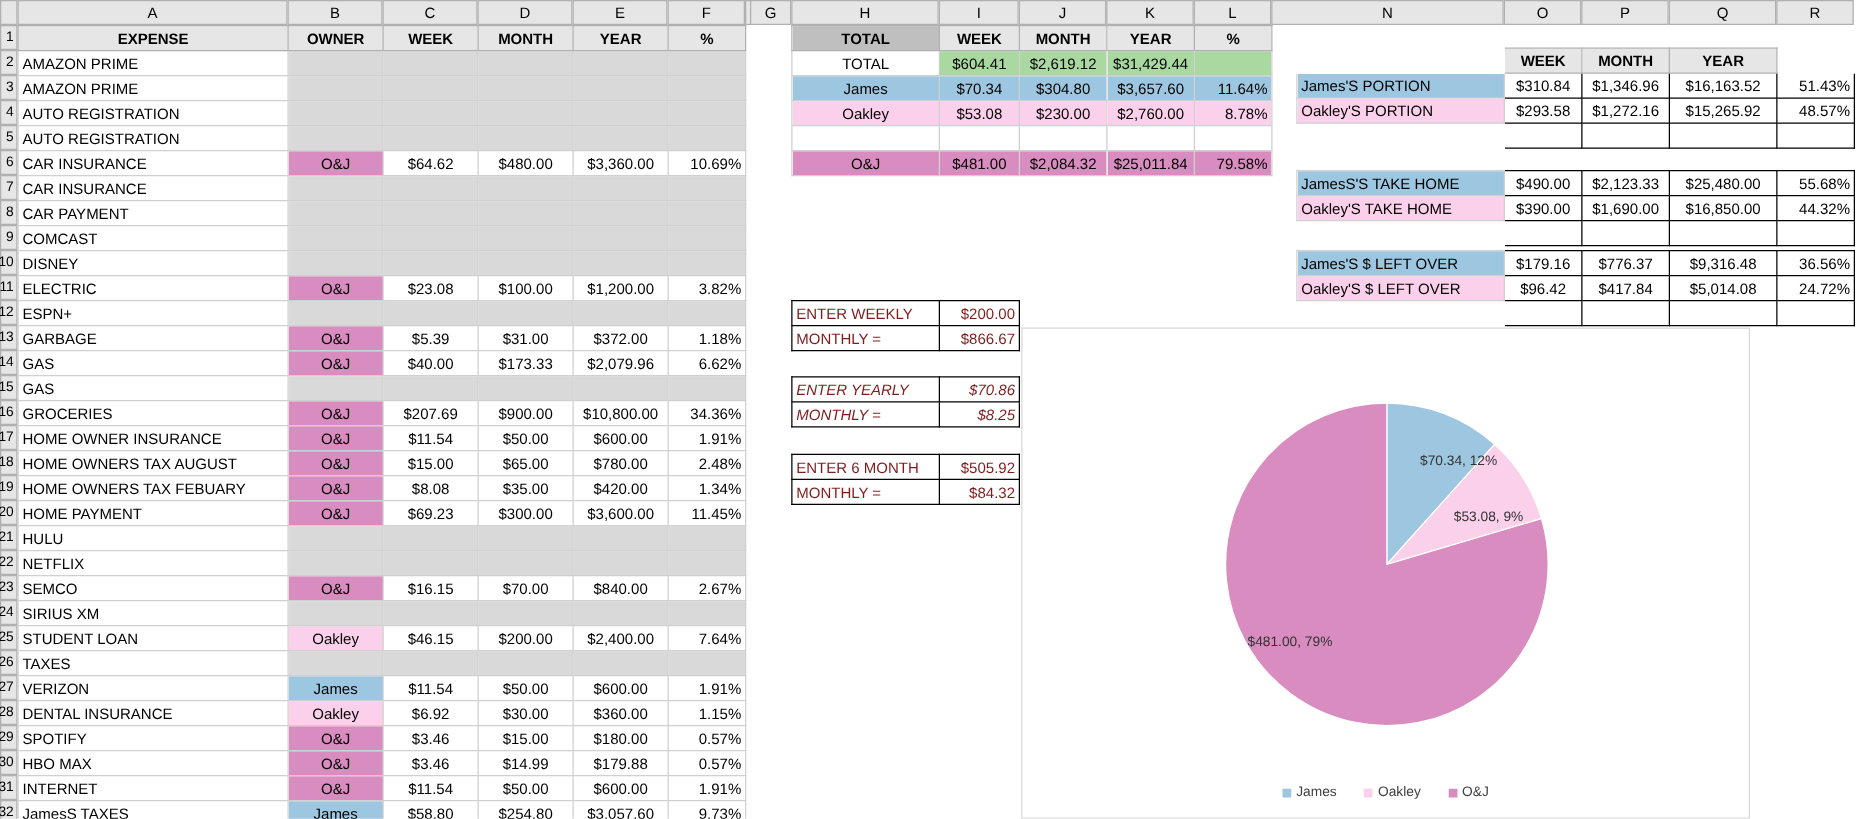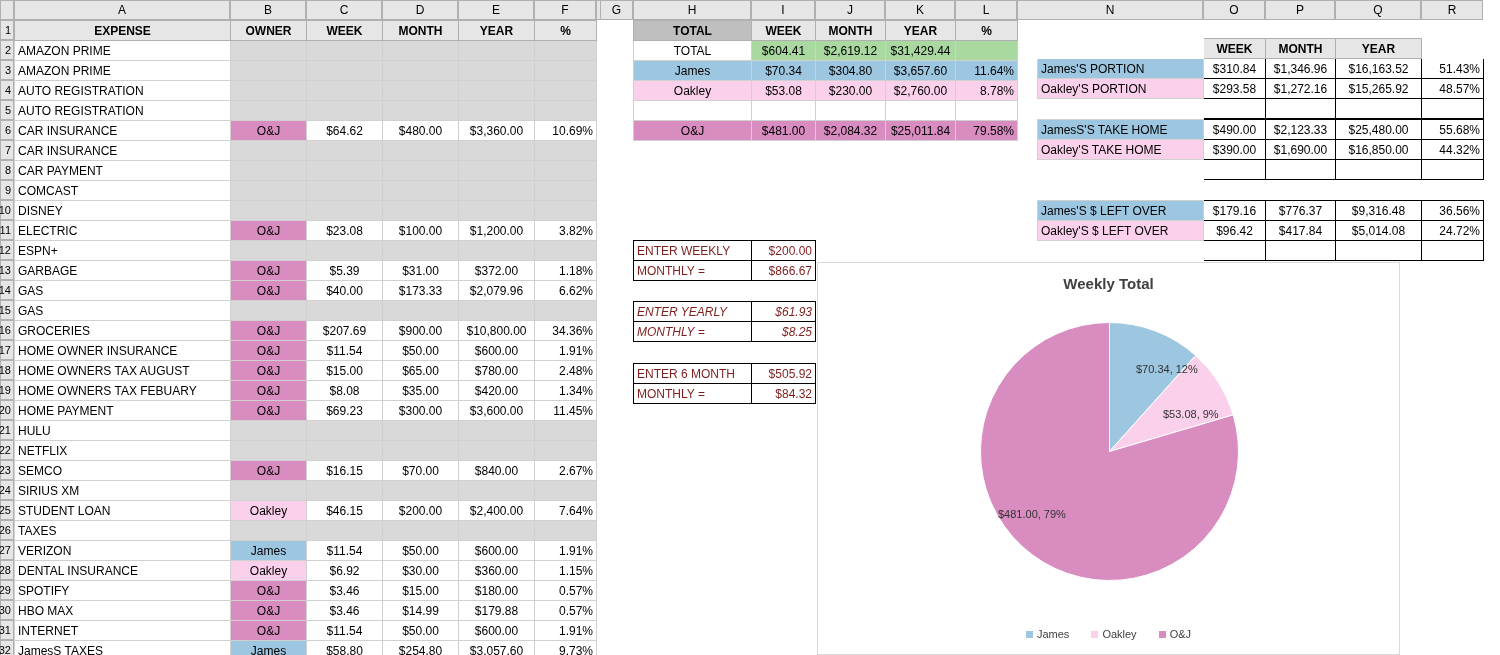--- a/index.html
+++ b/index.html
@@ -519,21 +519,21 @@
   </table>
 
   <table class="mini" id="conv-1" style="left:633px; top:301px;font-style:italic;">
     <colgroup>
         <col style="width:118px">
         <col style="width:64px">
       </colgroup>
     <tbody>
       <tr>
         <td class="left">ENTER YEARLY</td>
-        <td class="right">$61.93</td>
+        <td class="right">$70.86</td>
       </tr>
       <tr>
         <td class="left">MONTHLY =</td>
         <td class="right">$8.25</td>
       </tr>
     </tbody>
   </table>
 
   <table class="mini" id="conv-2" style="left:633px; top:363px;">
     <colgroup>
@@ -592,21 +592,21 @@
           </tr>
           <tr>
             <td style="border: 1px solid transparent; background: transparent;"></td>
             <td style="border: 1px solid rgb(0, 0, 0);"></td>
             <td style="border: 1px solid rgb(0, 0, 0);"></td>
             <td style="border: 1px solid rgb(0, 0, 0);"></td>
             <td style="border: 1px solid rgb(0, 0, 0);"></td>
           </tr>
         </tbody>
       </table>
-      <table class="grid" style="position: absolute; left: 1037px; top: 119px;">
+      <table class="grid" style="position: absolute; left: 1037px; top: 136px;">
         <colgroup>
           <col style="width: 166px;">
           <col style="width: 62px;">
           <col style="width: 70px;">
           <col style="width: 86px;">
           <col style="width: 62px;">
         </colgroup>
         <tbody>
           <tr>
             <td class="left f-blue">JamesS'S TAKE HOME</td>
@@ -659,21 +659,20 @@
             <td style="border: 1px solid rgb(0, 0, 0);"></td>
             <td style="border: 1px solid rgb(0, 0, 0);"></td>
             <td style="border: 1px solid rgb(0, 0, 0);"></td>
             <td style="border: 1px solid rgb(0, 0, 0);"></td>
           </tr>
         </tbody>
       </table>
     </div>
 
   <div id="chart-panel">
-    <div id="chart-title">Weekly Total</div>
     <div id="pie-wrap" style="position:absolute; left:161px; top:58px; width:261px; height:261px;">
       <svg width="261" height="261" viewBox="0 0 261 261">
         <g id="pie-slices">
             <path d="M 130.5 130.5 L 130.5 1.5 A 129 129 0 0 1 216.64264171501145 34.47685029973675 Z" fill="#9dc6e0" stroke="#ffffff" stroke-width="1"></path>
             <path d="M 130.5 130.5 L 216.64264171501145 34.47685029973675 A 129 129 0 0 1 254.19444063097797 93.8846294981265 Z" fill="#fbd0ea" stroke="#ffffff" stroke-width="1"></path>
             <path d="M 130.5 130.5 L 254.19444063097797 93.8846294981265 A 129 129 0 1 1 130.50000000000009 1.5 Z" fill="#d98cc0" stroke="#ffffff" stroke-width="1"></path>
           </g>
       </svg>
     </div>
     <div id="slice-labels">

